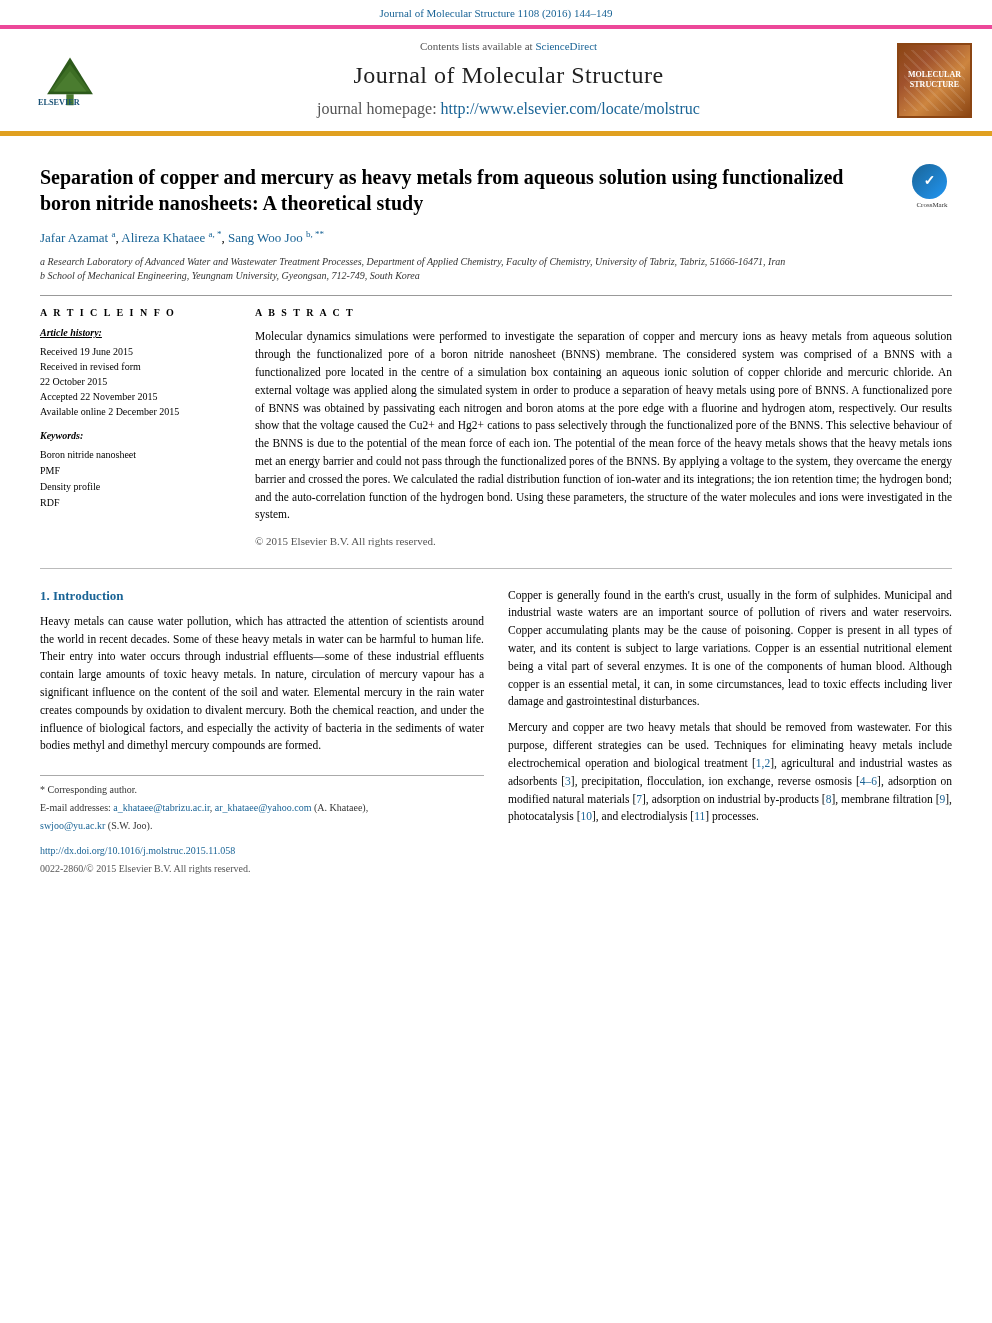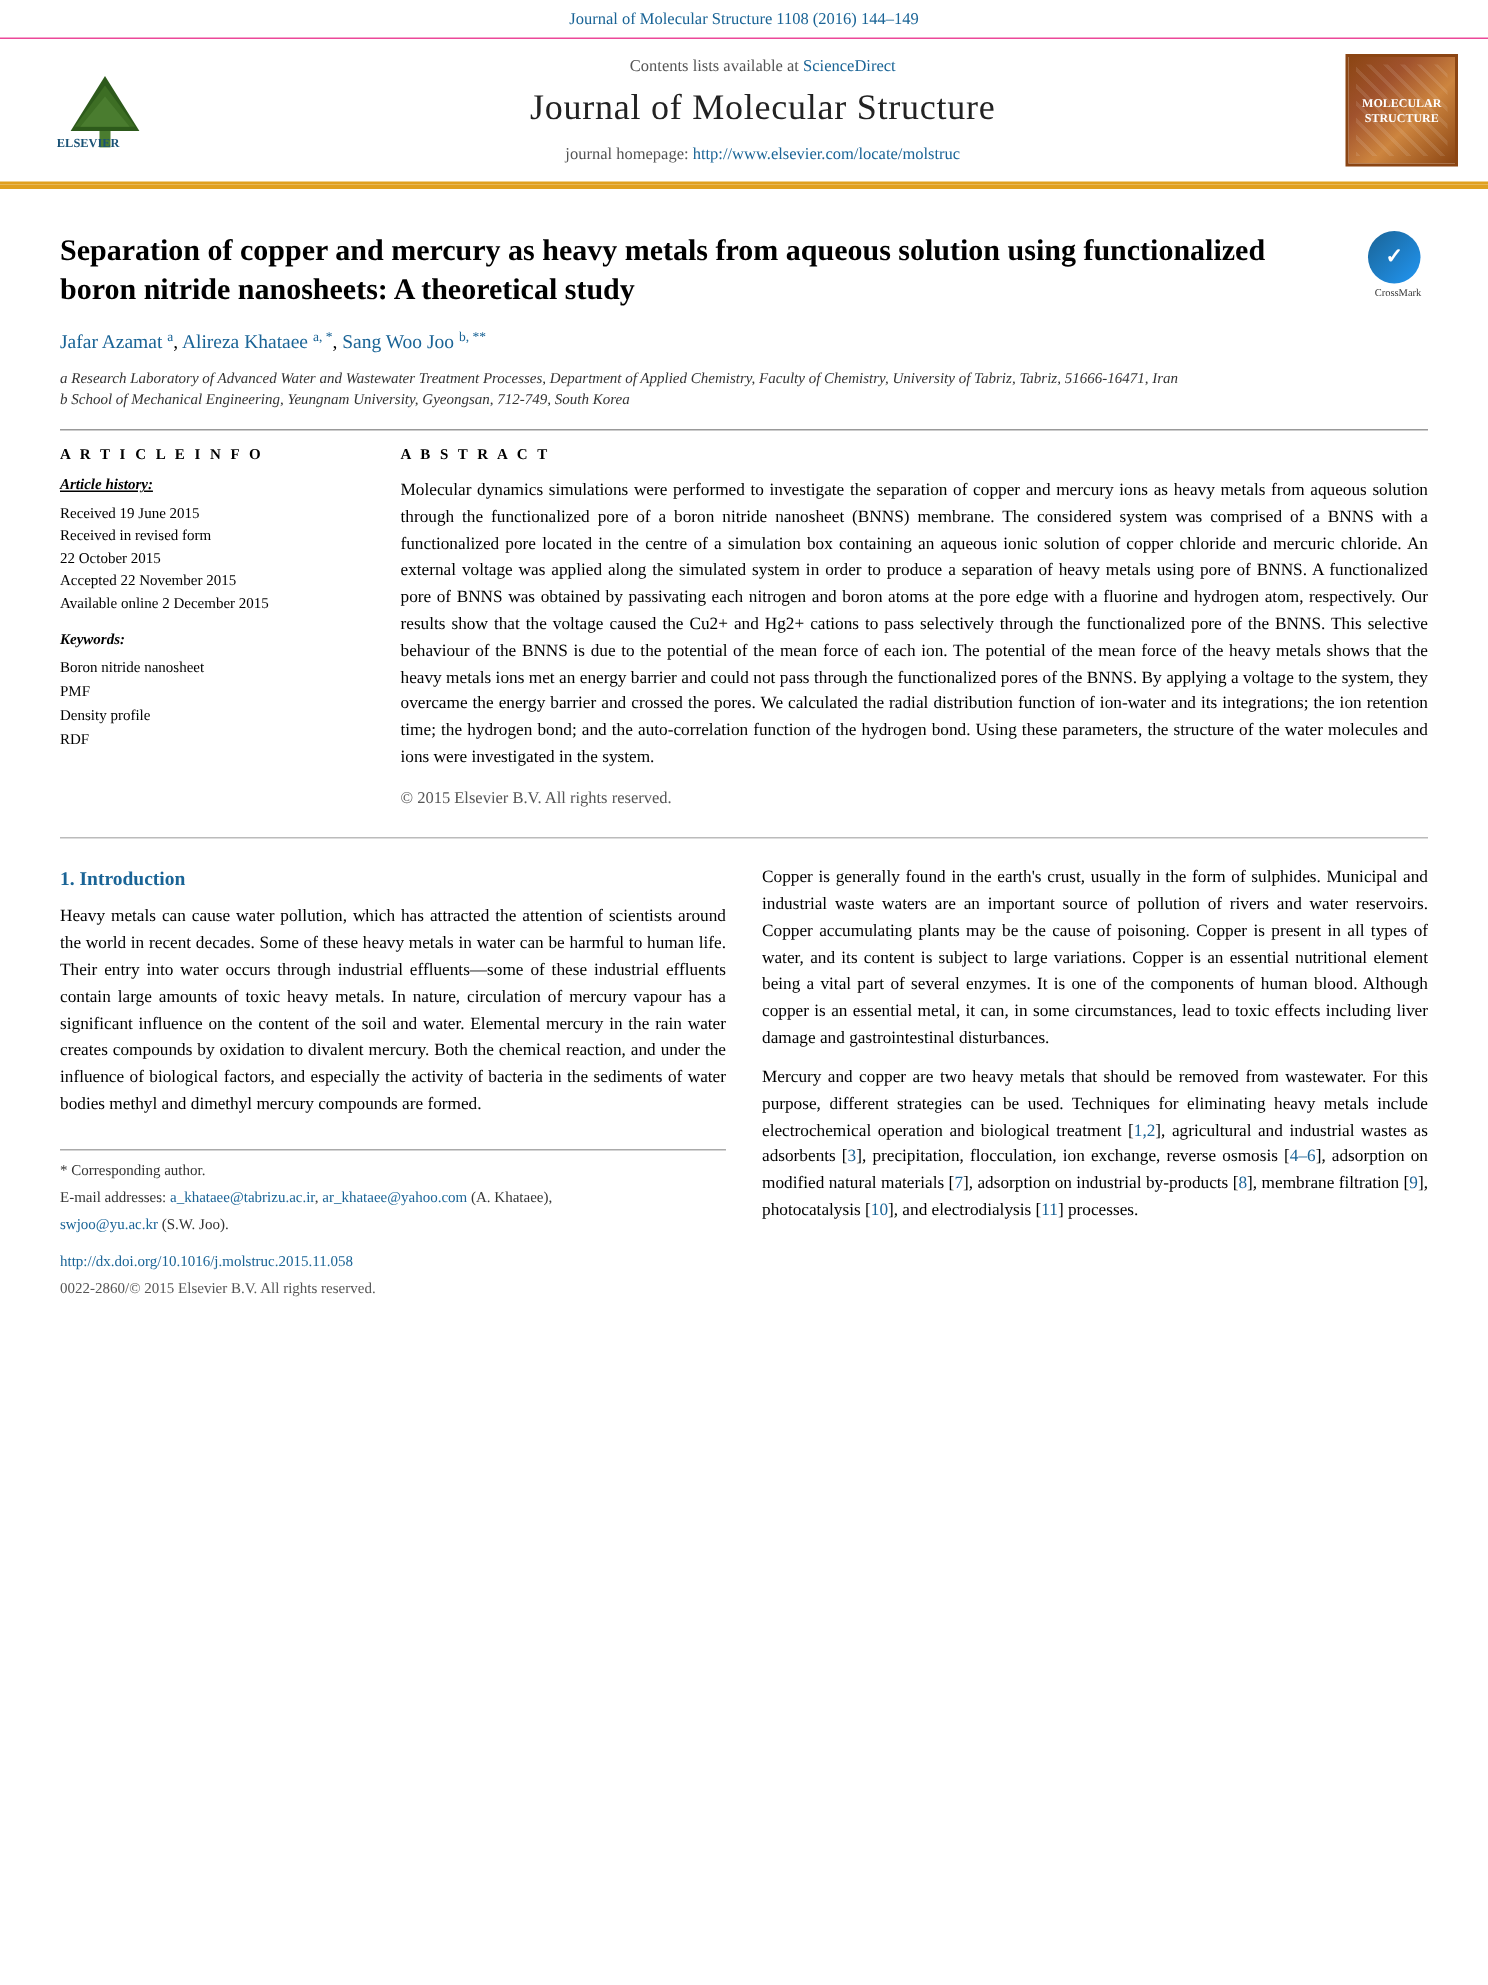--- a/index.html
+++ b/index.html
@@ -12,21 +12,21 @@
       font-size: 13px;
       line-height: 1.4;
     }
 
     
     .journal-top-bar {
       text-align: center;
       padding: 6px 0 4px;
       font-size: 11px;
       color: #1a6496;
-      border-bottom: 1px solid #ec4899;
+      border-bottom: 4px solid #ec4899;
     }
 
     
     .header-section {
       display: flex;
       align-items: center;
       padding: 10px 20px;
       border-bottom: 2px solid #e0a020;
     }
     .elsevier-logo {
@@ -55,21 +55,21 @@
       text-decoration: none;
     }
     .journal-title-header {
       font-size: 24px;
       font-weight: normal;
       color: #222;
       letter-spacing: 0.5px;
       margin-bottom: 6px;
     }
     .journal-homepage {
-      font-size: 11px;
+      font-size: 16px;
       color: #555;
     }
     .journal-homepage a {
       color: #1a6496;
       text-decoration: none;
     }
     .molecular-structure-img {
       width: 75px;
       height: 75px;
       background: linear-gradient(135deg, #8B4513 0%, #A0522D 30%, #cd853f 60%, #8B4513 100%);
@@ -170,21 +170,21 @@
     
     .h-line {
       border: none;
       border-top: 1px solid #999;
       margin: 10px 0;
     }
 
     
     .two-col {
       display: flex;
-      gap: 32px;
+      gap: 20px;
       margin-top: 10px;
     }
     .left-col {
       width: 195px;
       flex-shrink: 0;
     }
     .right-col {
       flex: 1;
     }
 

